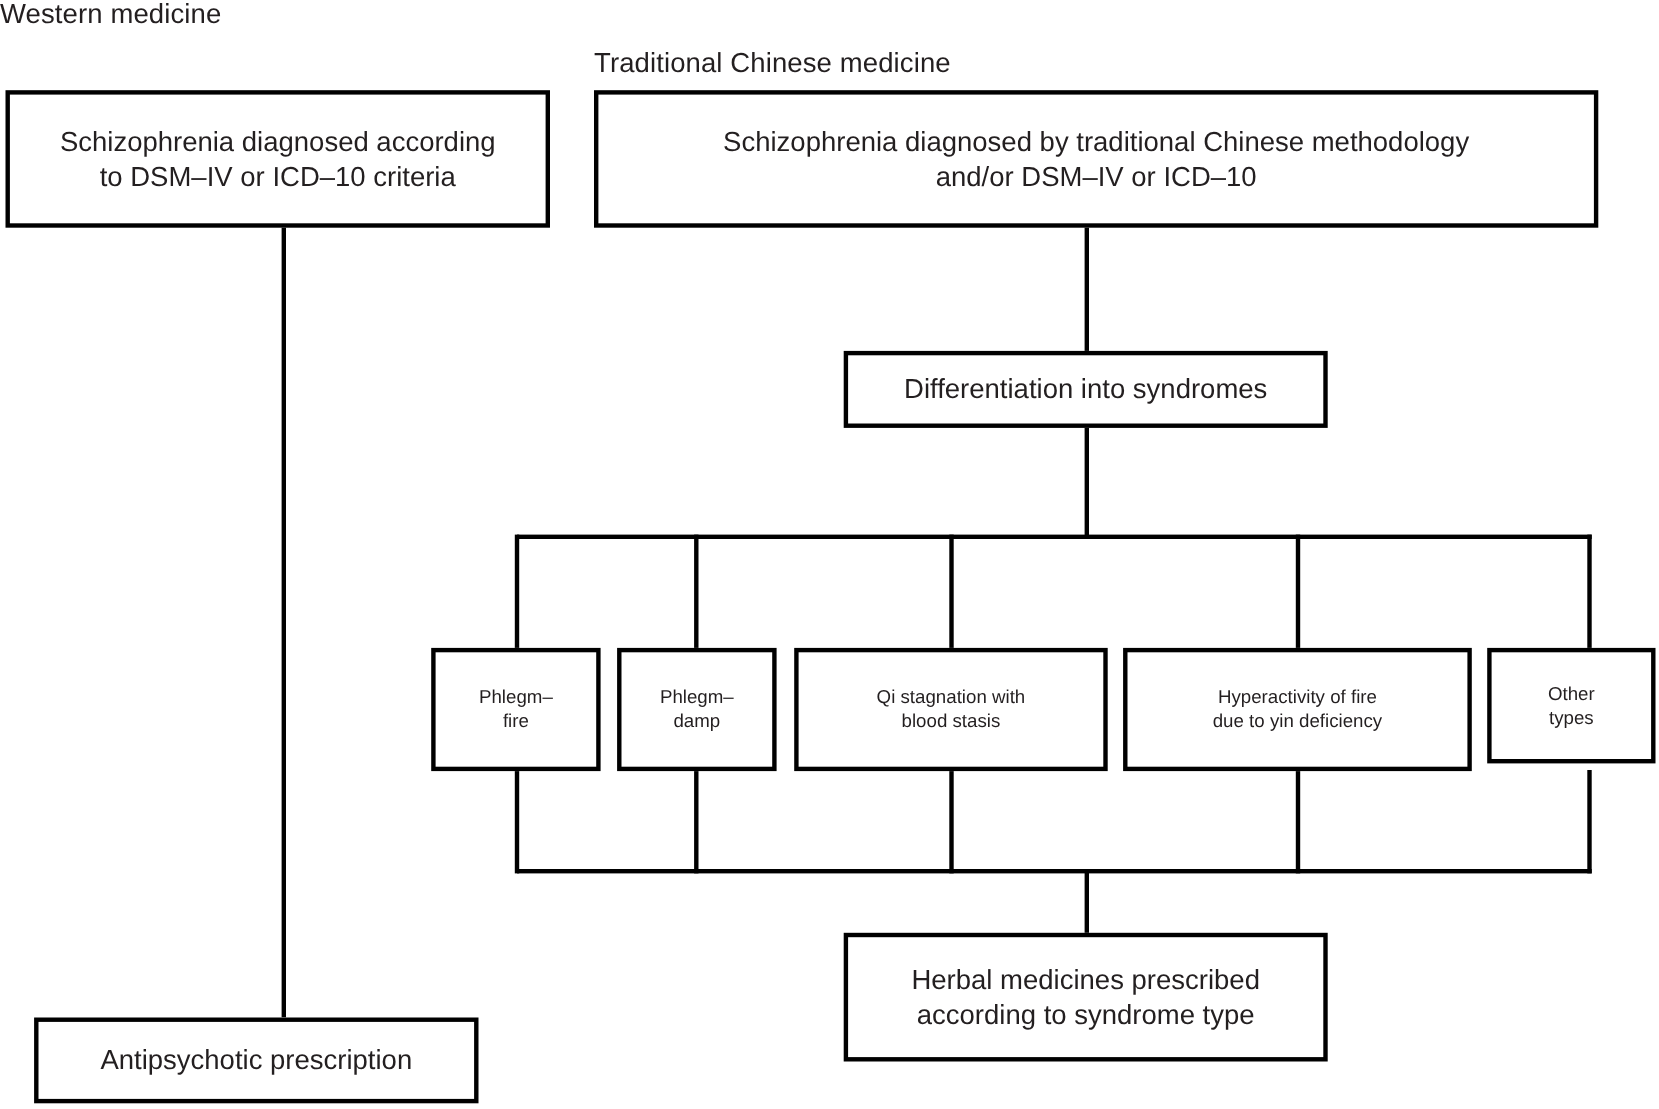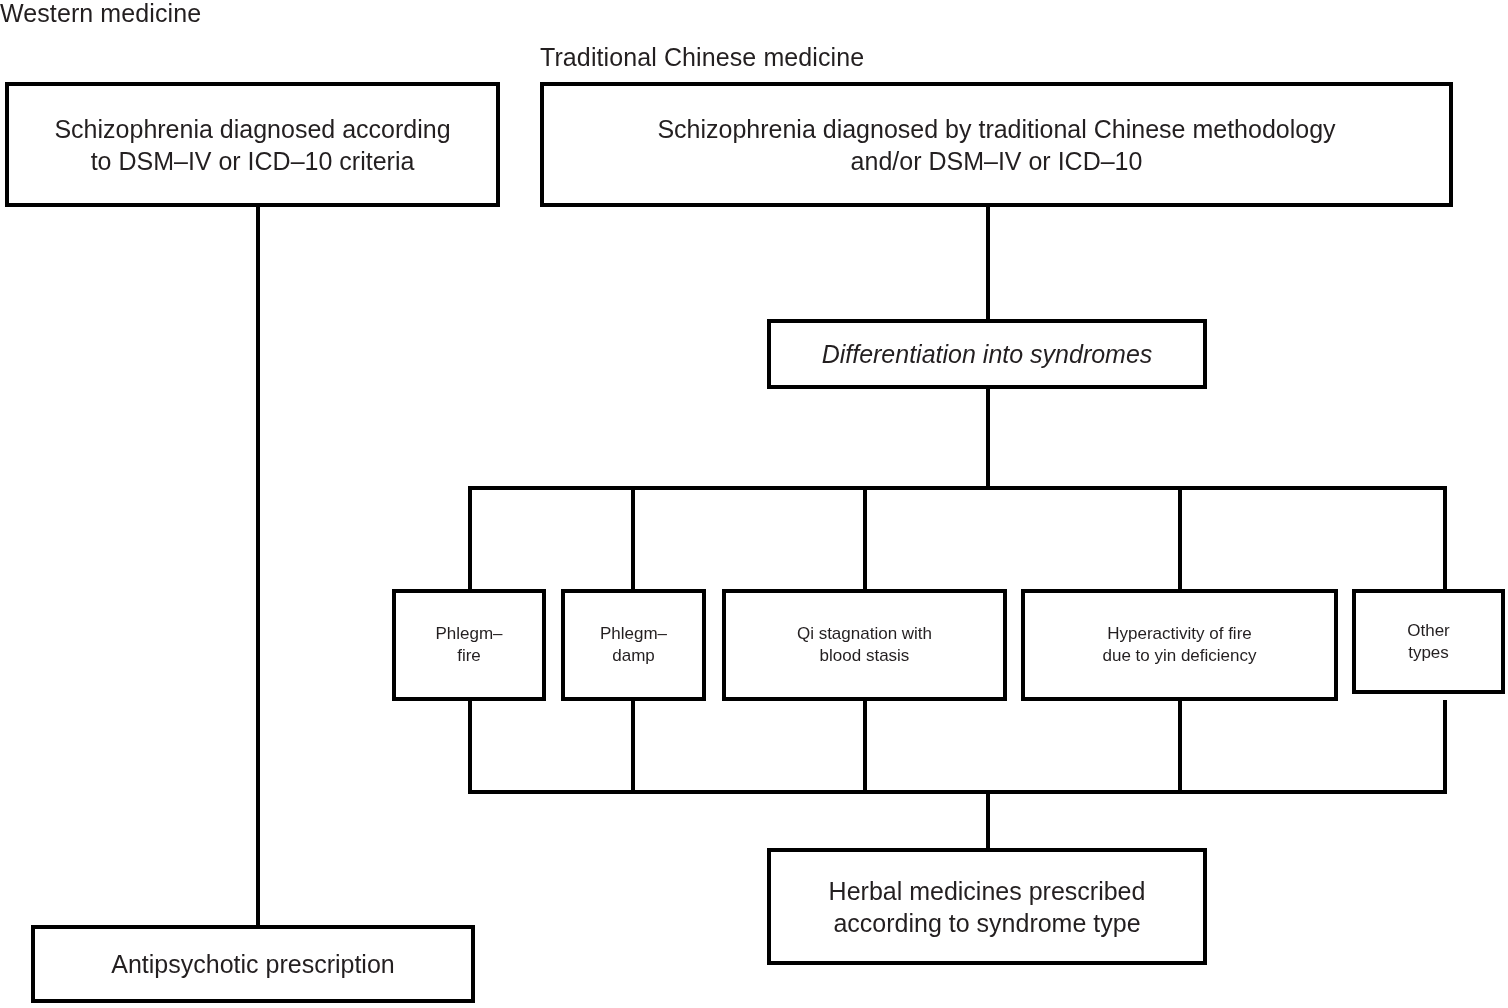--- a/index.html
+++ b/index.html
@@ -88,21 +88,21 @@
   <div class="node" style="left:5px; top:82px; width:495px; height:125px;">
     <span class="txt">Schizophrenia diagnosed according
 to DSM–IV or ICD–10 criteria</span>
   </div>
 
   <div class="node" style="left:540px; top:82px; width:913px; height:125px;justify-content:center;">
     <span class="txt">Schizophrenia diagnosed by traditional Chinese methodology
 and/or DSM–IV or ICD–10</span>
   </div>
 
-  <div class="node" style="left:767px; top:319px; width:440px; height:70px;font-style:italic;">
+  <div class="node" style="left:767px; top:319px; width:440px; height:70px;">
     <span class="txt">Differentiation into syndromes</span>
   </div>
 
   <div class="node small" style="left:392px; top:589px; width:154px; height:112px;">
     <span class="txt">Phlegm–
 fire</span>
   </div>
 
   <div class="node small" style="left:561px; top:589px; width:145px; height:112px;">
     <span class="txt">Phlegm–
@@ -117,21 +117,21 @@
   <div class="node small" style="left:1021px; top:589px; width:317px; height:112px;">
     <span class="txt">Hyperactivity of fire
 due to yin deficiency</span>
   </div>
 
   <div class="node small" style="left:1352px; top:589px; width:153px; height:105px;">
     <span class="txt">Other
 types</span>
   </div>
 
-  <div class="node" style="left:31px; top:925px; width:444px; height:78px;">
+  <div class="node" style="left:31px; top:925px; width:404px; height:78px;">
     <span class="txt">Antipsychotic prescription</span>
   </div>
 
   <div class="node" style="left:767px; top:848px; width:440px; height:117px;">
     <span class="txt">Herbal medicines prescribed
 according to syndrome type</span>
   </div>
 
 </div>
 

